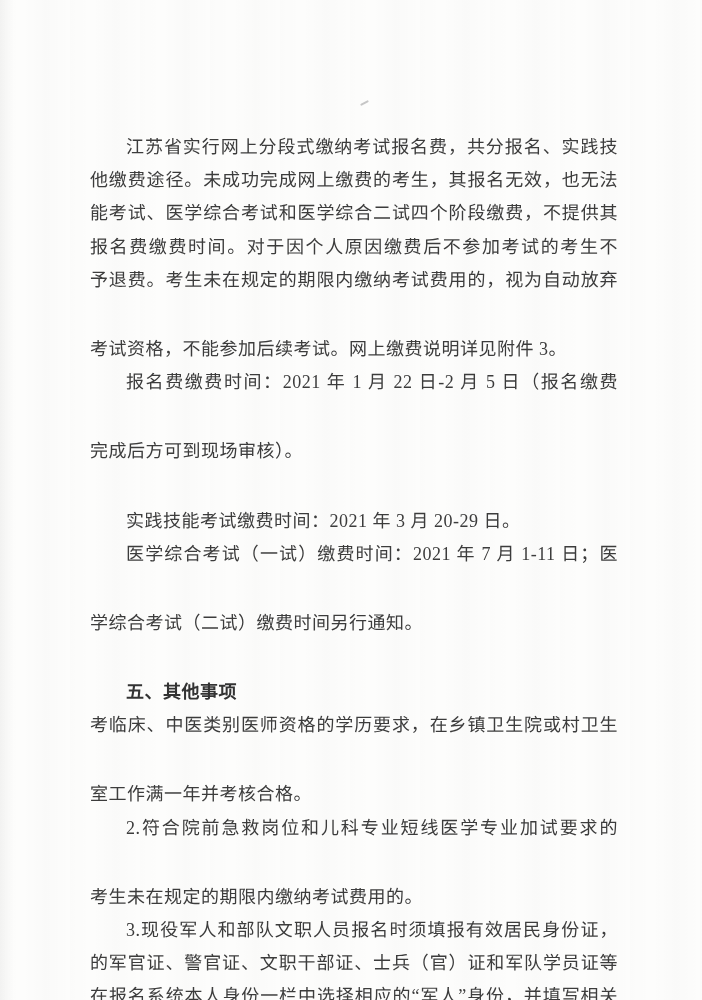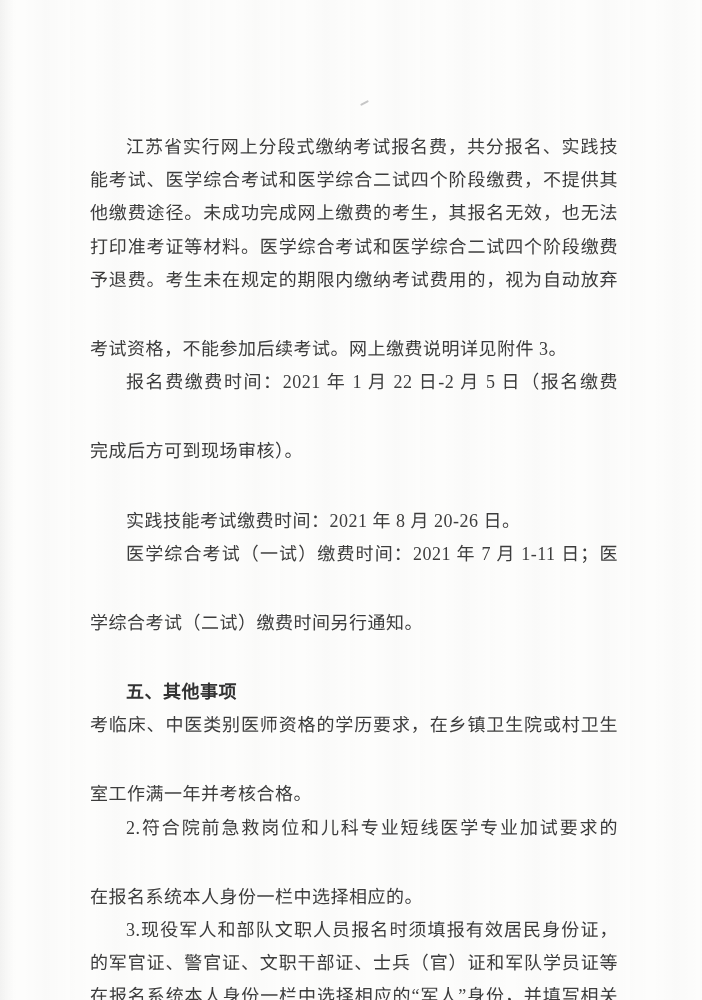--- a/index.html
+++ b/index.html
@@ -58,47 +58,47 @@
   }
 </style>
 </head>
 <body>
 
 <div class="page">
   <div class="scan-speck"></div>
   <div class="doc-body" id="doc-body">
       <div class="para body">
         <div class="line first">江苏省实行网上分段式缴纳考试报名费，共分报名、实践技</div>
+        <div class="line">他缴费途径。未成功完成网上缴费的考生，其报名无效，也无法</div>
         <div class="line">能考试、医学综合考试和医学综合二试四个阶段缴费，不提供其</div>
-        <div class="line">他缴费途径。未成功完成网上缴费的考生，其报名无效，也无法</div>
-        <div class="line">打印准考证等材料。医学综合考试和医学综合二试四个阶段缴费</div>
+        <div class="line">报名费缴费时间。对于因个人原因缴费后不参加考试的考生不</div>
         <div class="line">予退费。考生未在规定的期限内缴纳考试费用的，视为自动放弃</div>
         <div class="line last">考试资格，不能参加后续考试。网上缴费说明详见附件 3。</div>
       </div>
       <div class="para body">
         <div class="line first">报名费缴费时间：2021 年 1 月 22 日-2 月 5 日（报名缴费</div>
         <div class="line last">完成后方可到现场审核）。</div>
       </div>
       <div class="para body">
-        <div class="line first last">实践技能考试缴费时间：2021 年 8 月 20-26 日。</div>
+        <div class="line first last">实践技能考试缴费时间：2021 年 3 月 20-29 日。</div>
       </div>
       <div class="para body">
         <div class="line first">医学综合考试（一试）缴费时间：2021 年 7 月 1-11 日；医</div>
         <div class="line last">学综合考试（二试）缴费时间另行通知。</div>
       </div>
       <div class="para heading">
         <div class="line first last">五、其他事项</div>
       </div>
       <div class="para body">
         <div class="line">考临床、中医类别医师资格的学历要求，在乡镇卫生院或村卫生</div>
         <div class="line last">室工作满一年并考核合格。</div>
       </div>
       <div class="para body">
         <div class="line first">2.符合院前急救岗位和儿科专业短线医学专业加试要求的</div>
-        <div class="line last">在报名系统本人身份一栏中选择相应的。</div>
+        <div class="line last">考生未在规定的期限内缴纳考试费用的。</div>
       </div>
       <div class="para body">
         <div class="line first">3.现役军人和部队文职人员报名时须填报有效居民身份证，</div>
         <div class="line">的军官证、警官证、文职干部证、士兵（官）证和军队学员证等</div>
         <div class="line">在报名系统本人身份一栏中选择相应的“军人”身份，并填写相关</div>
         <div class="line last">号码。</div>
       </div>
     </div>
 </div>
 

